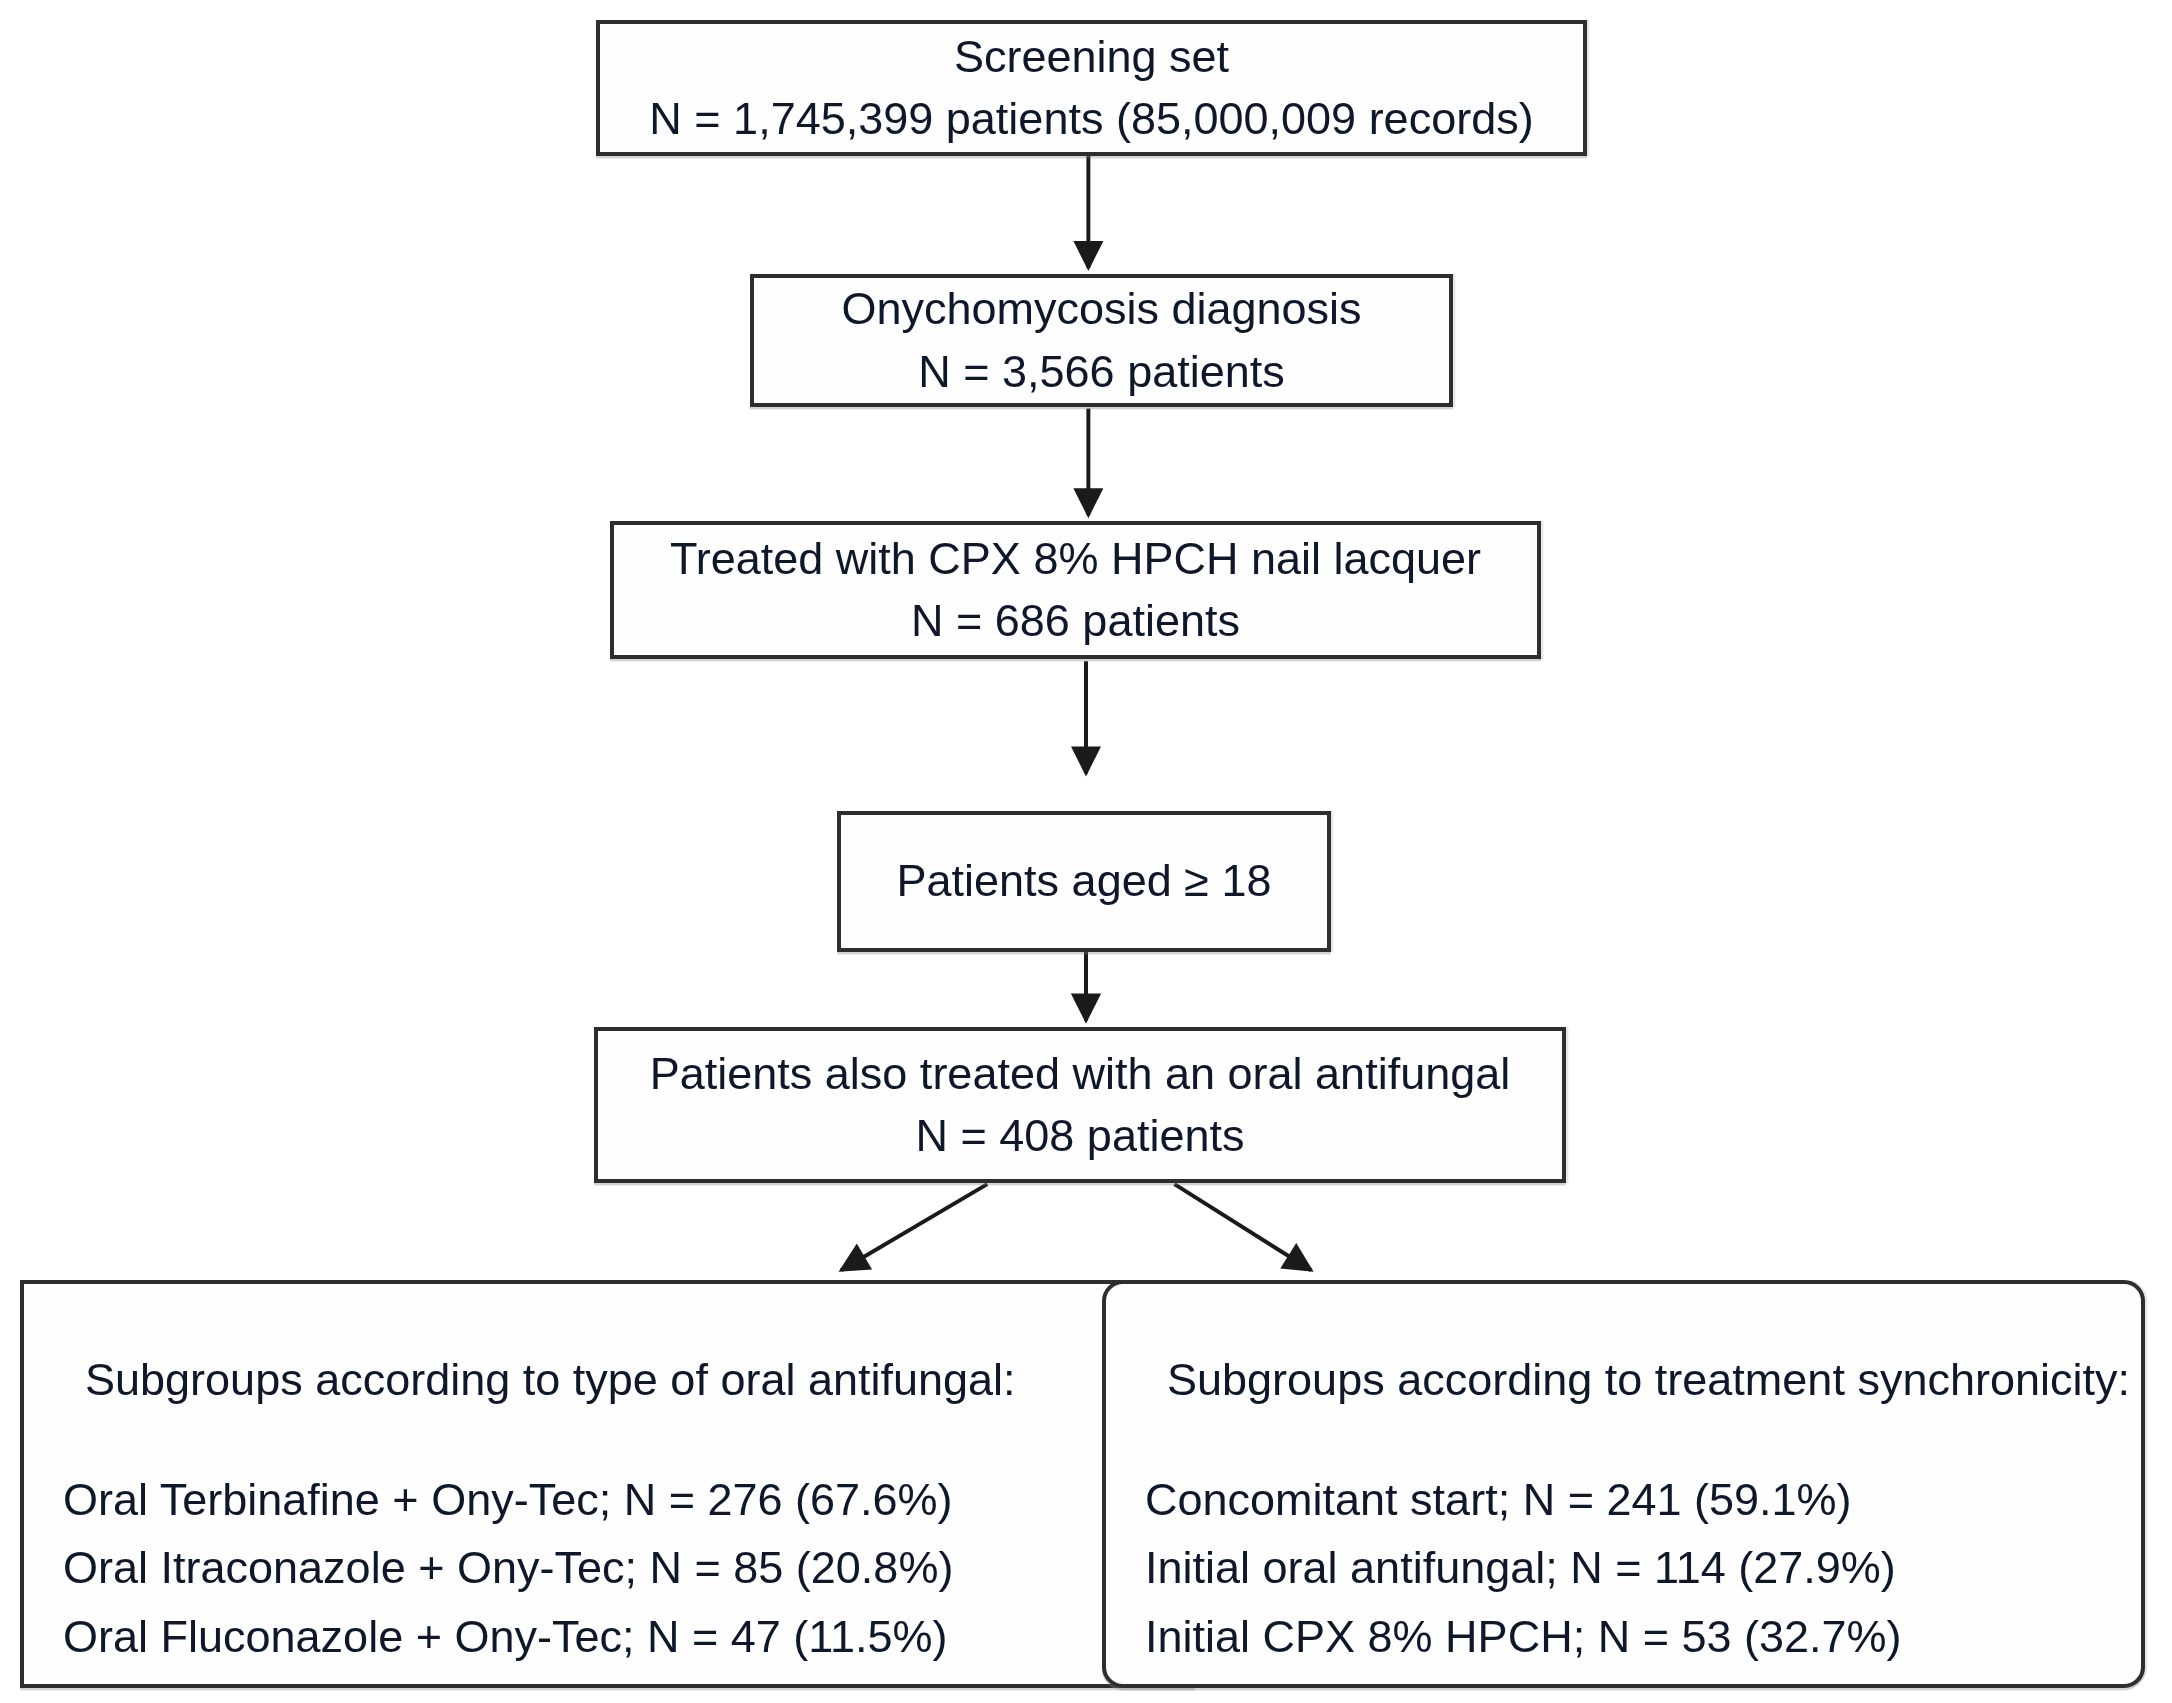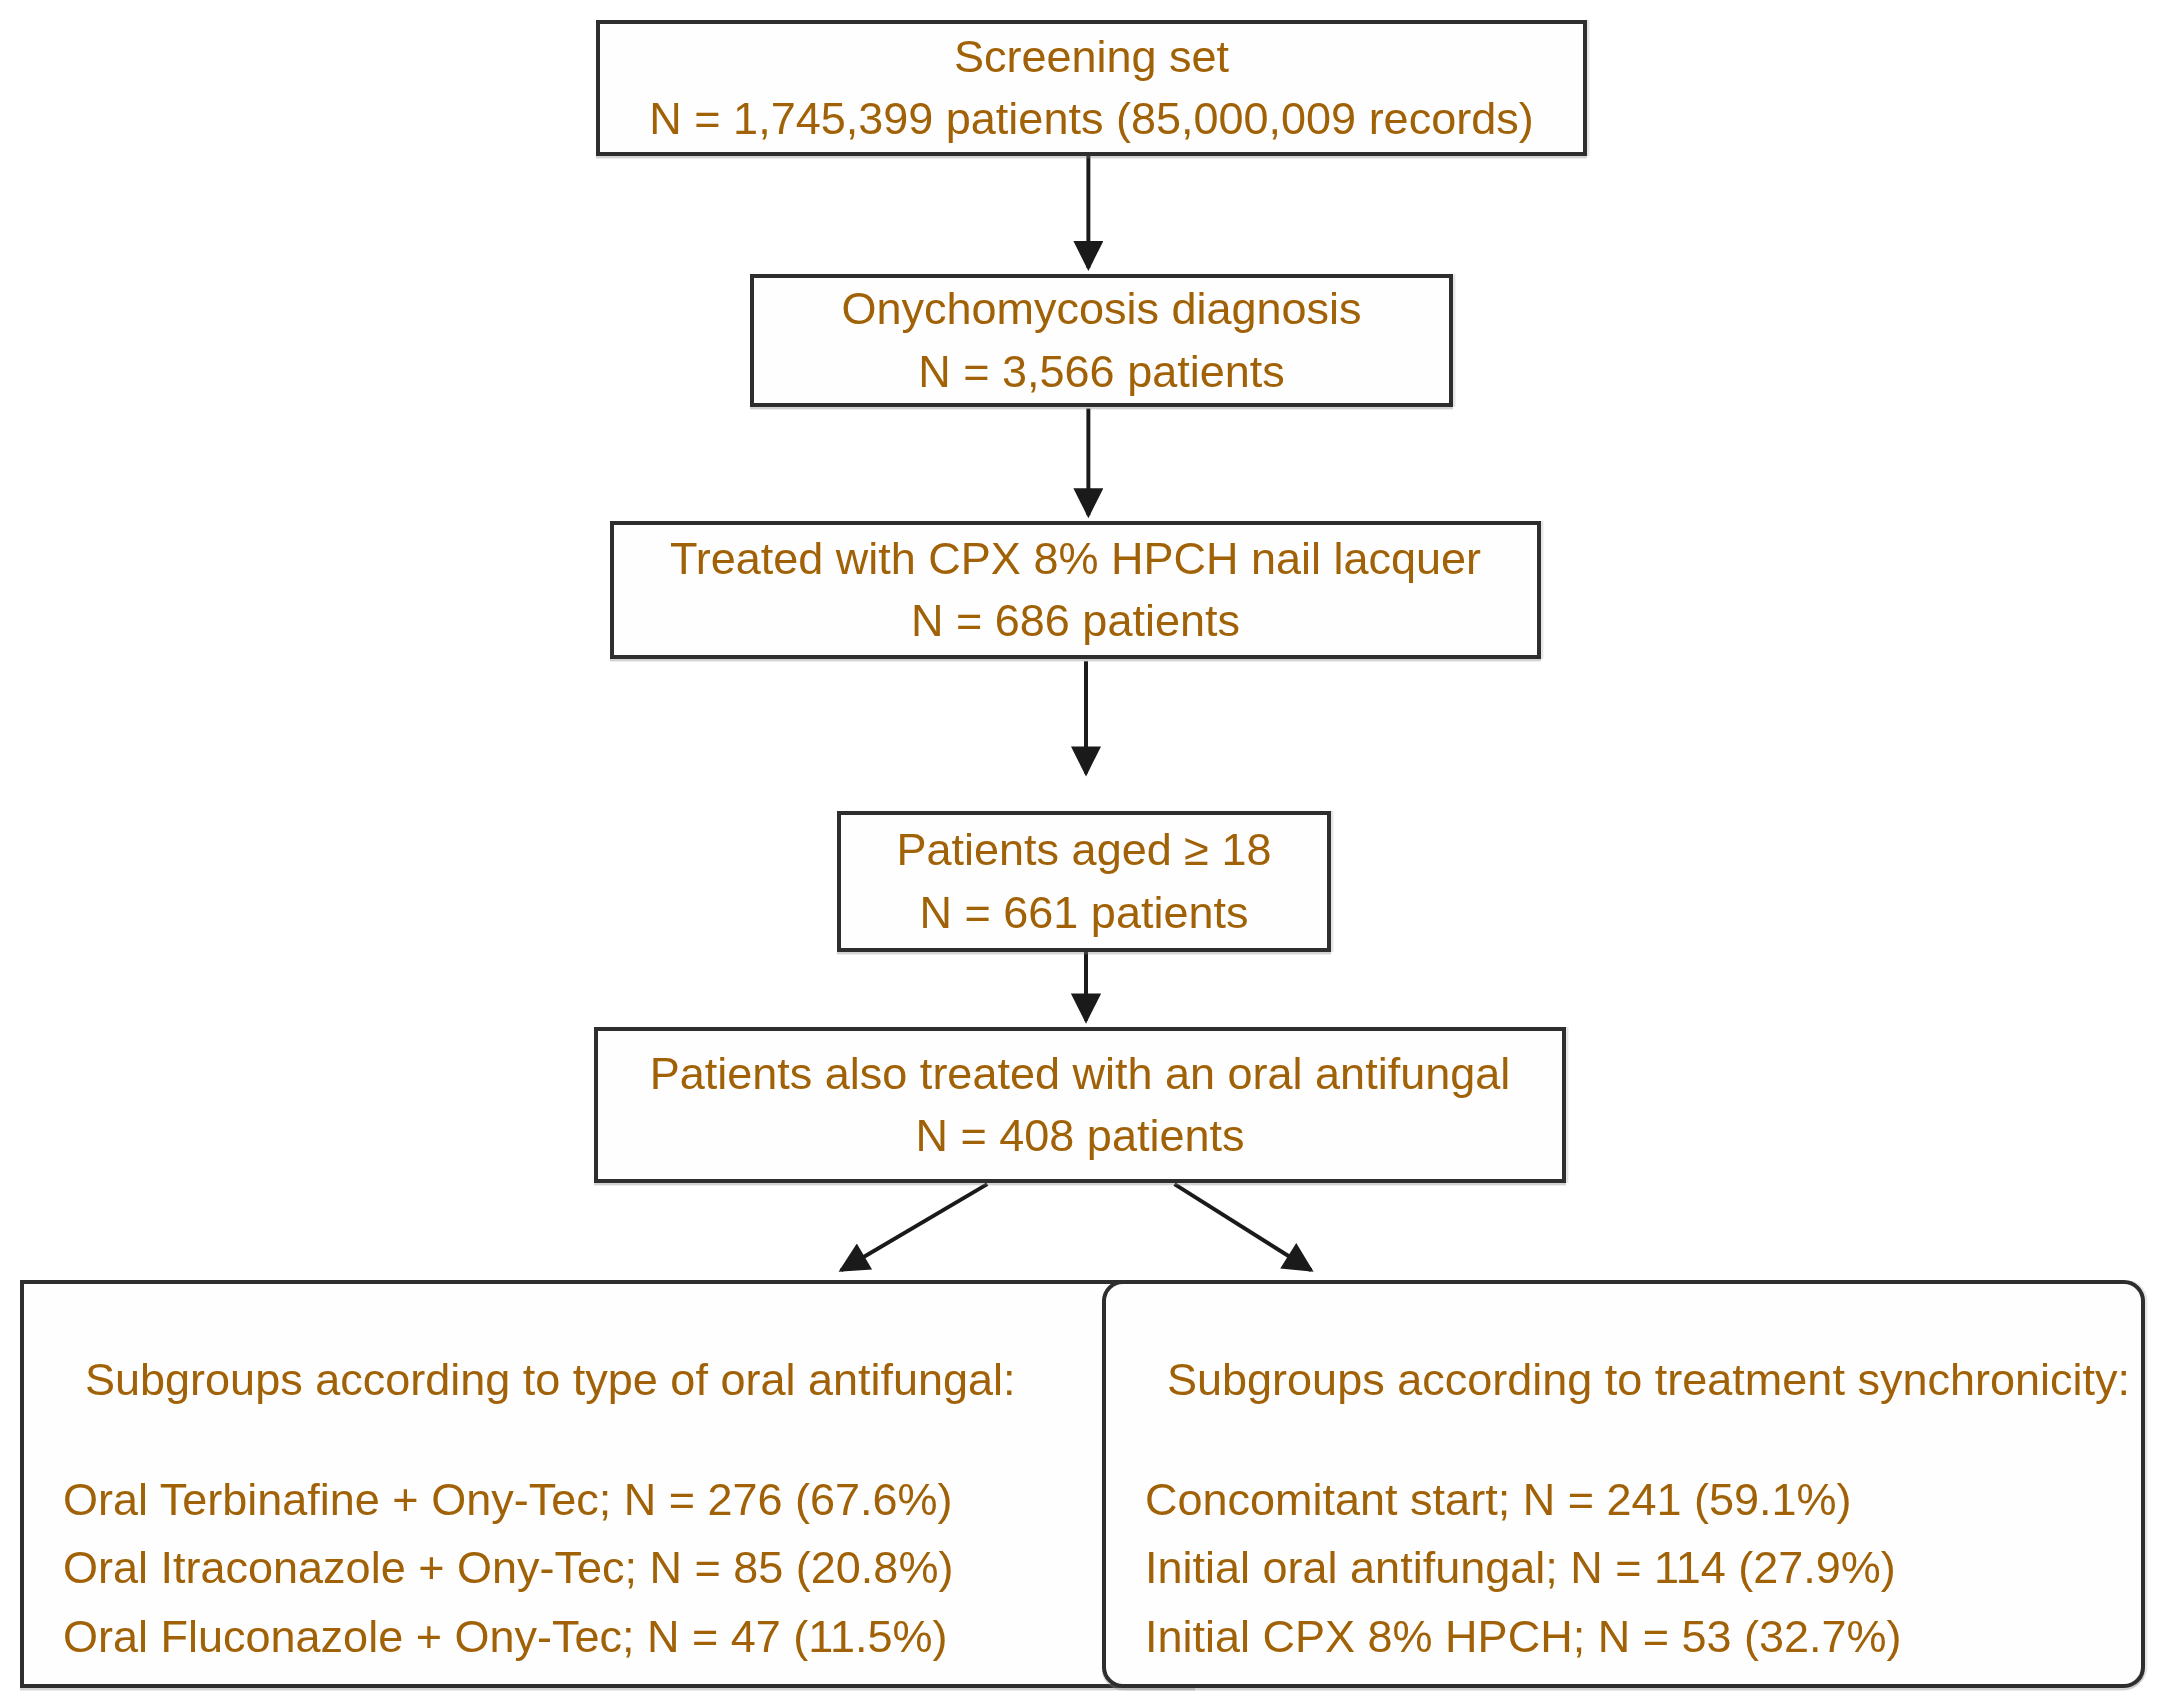--- a/index.html
+++ b/index.html
@@ -2,21 +2,21 @@
 <html style="font-size:12.6px"><head>
 <meta charset="utf-8">
 <style>
   html, body { margin: 0; padding: 0; background: #ffffff; }
   .canvas {
     position: relative;
     width: 2172px;
     height: 1704px;
     background: #ffffff;
     font-family: "Liberation Sans", sans-serif;
-    color: #a16207;
+    color: #0f172a;
     overflow: hidden;
   }
   .arrows {
     position: absolute;
     left: 0; top: 0;
     width: 2172px; height: 1704px;
     z-index: 1;
   }
   .arrows line, .arrows path.shaft {
     stroke: #1a1a1a;
@@ -88,21 +88,20 @@
     <div>N = 3,566 patients</div>
   </div>
 
   <div class="node" id="n3">
     <div>Treated with CPX 8% HPCH nail lacquer</div>
     <div>N = 686 patients</div>
   </div>
 
   <div class="node" id="n4">
     <div>Patients aged ≥ 18</div>
-    <div>N = 661 patients</div>
   </div>
 
   <div class="node" id="n5">
     <div>Patients also treated with an oral antifungal</div>
     <div>N = 408 patients</div>
   </div>
 
   <div class="subgroup" id="sgL">
     <div class="sg-title">Subgroups according to type of oral antifungal:</div>
     <div class="sg-items">

